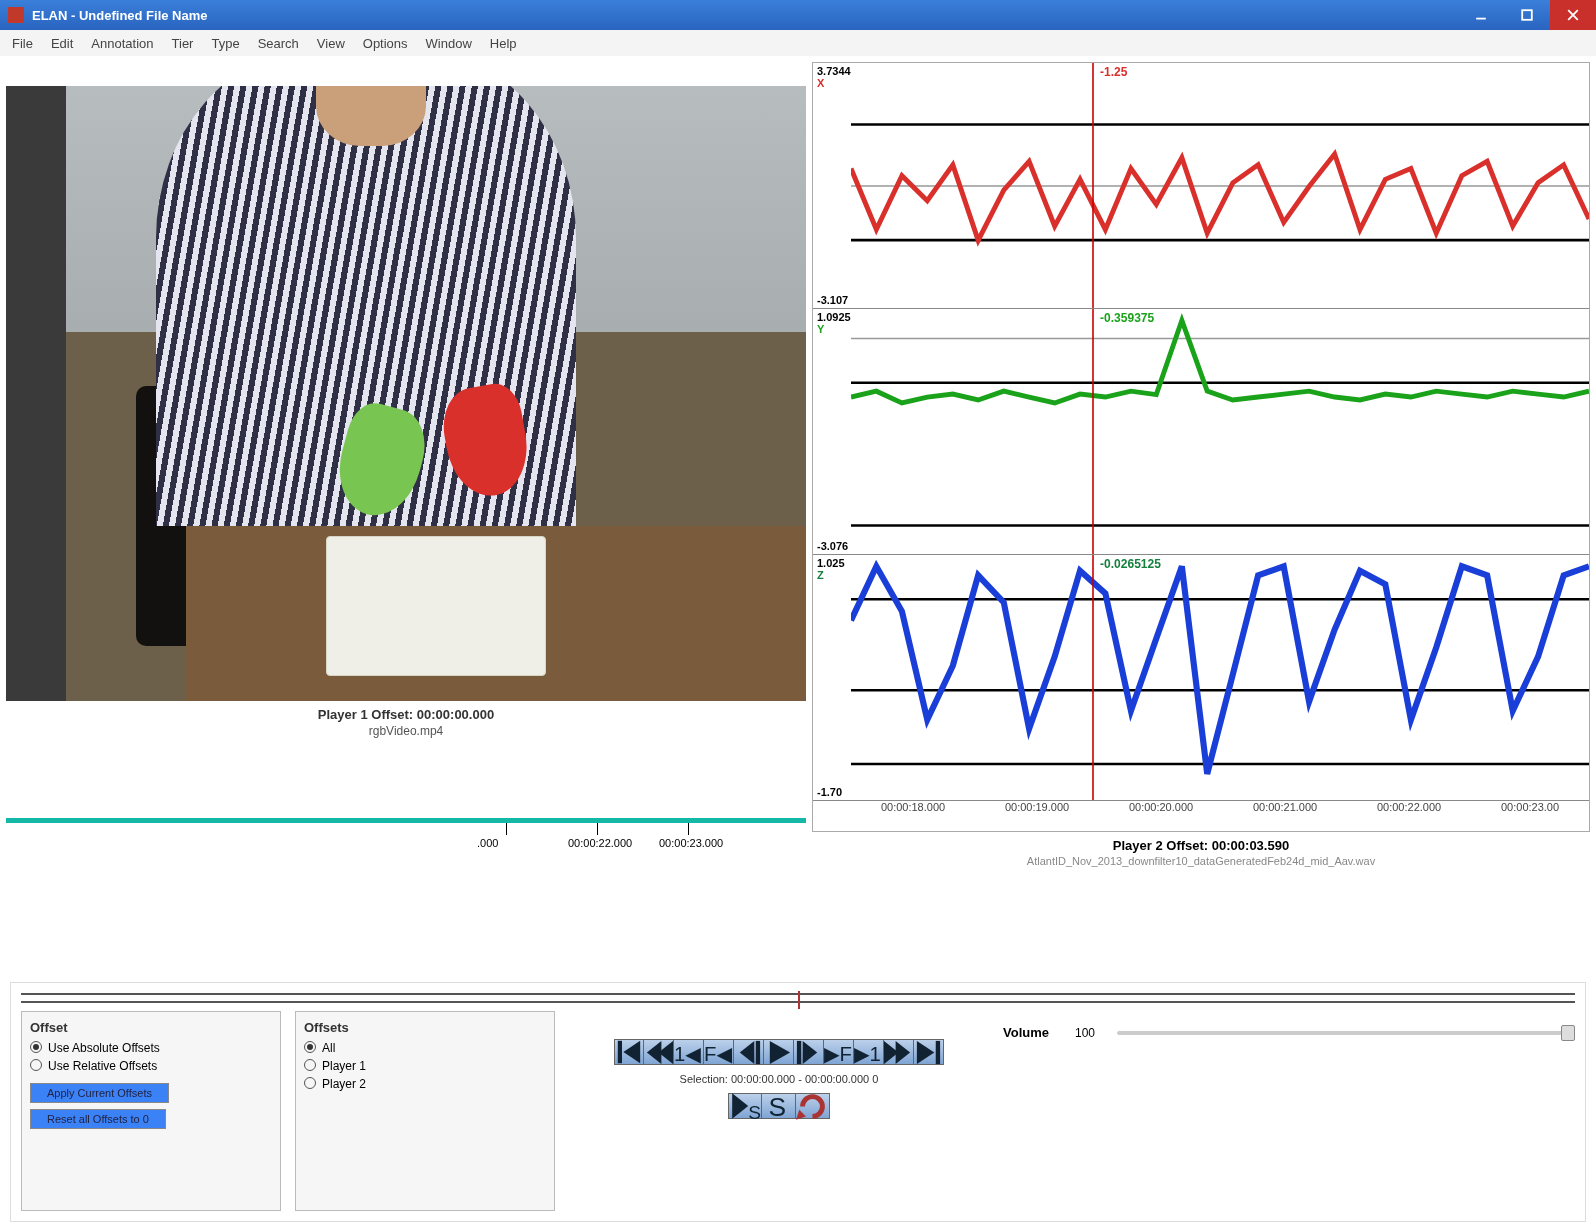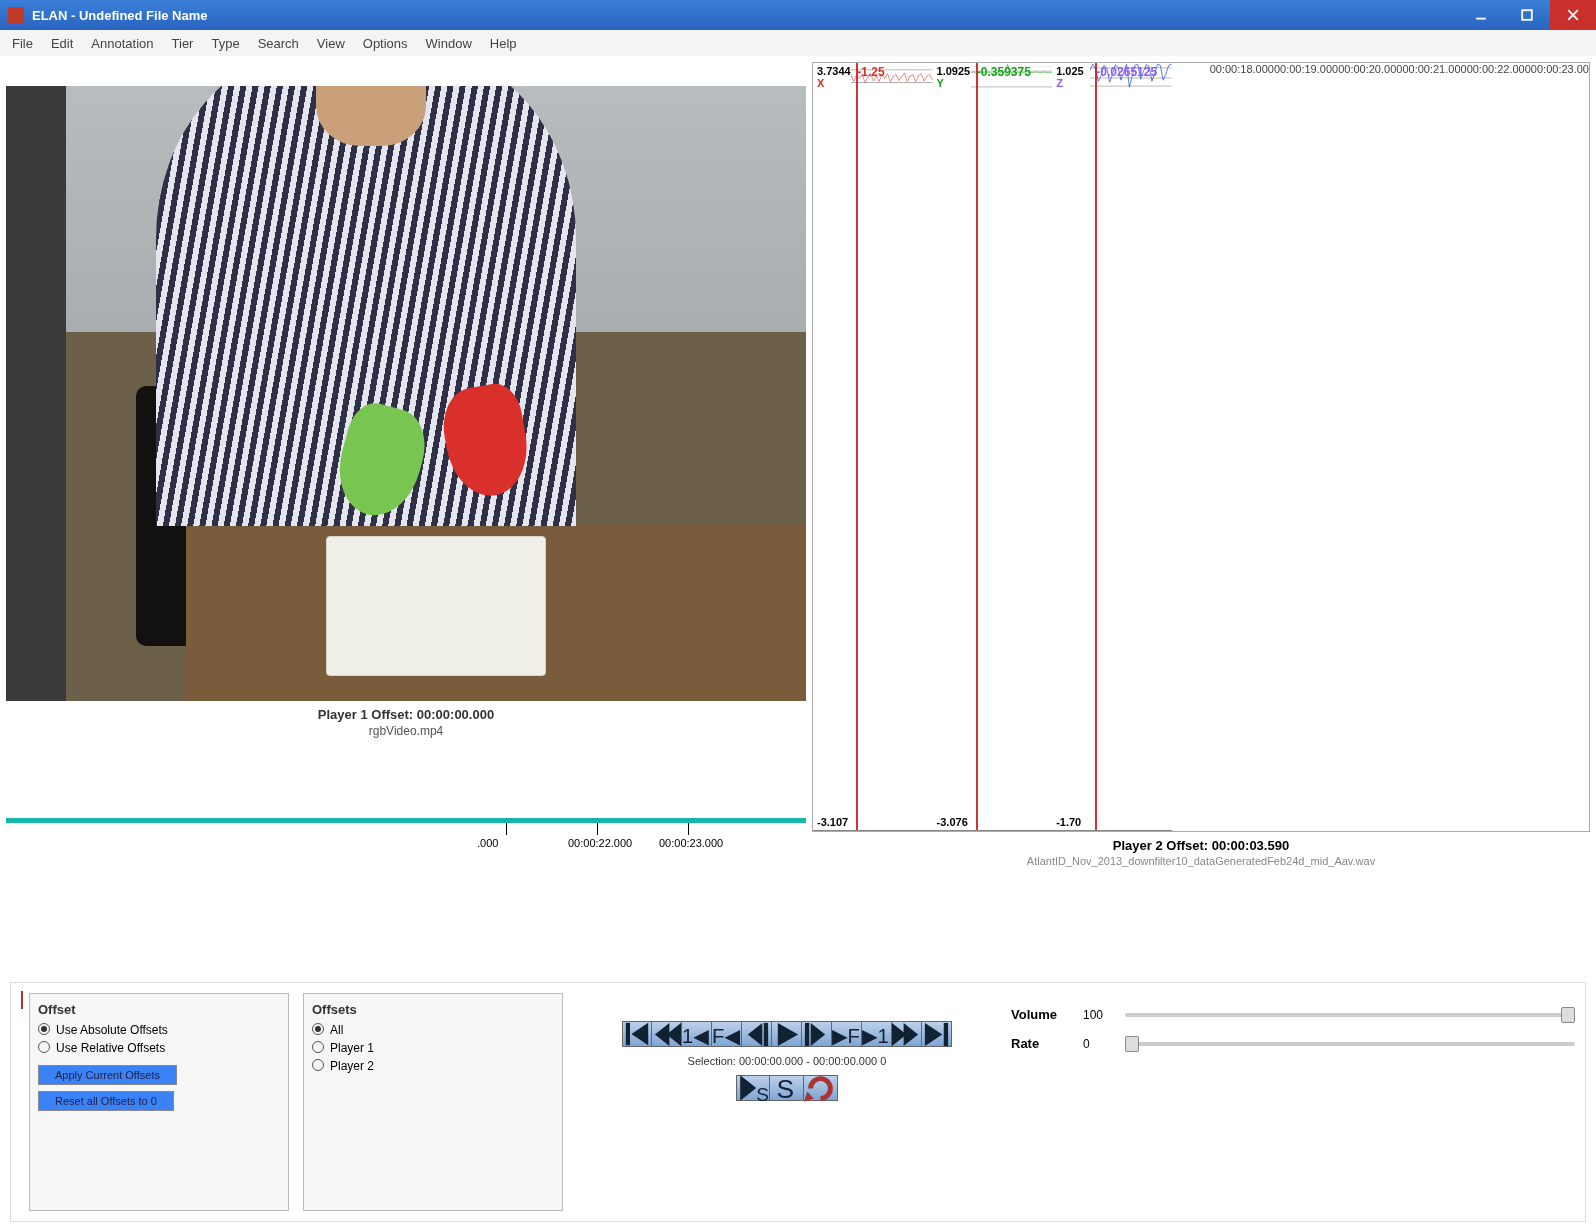--- a/index.html
+++ b/index.html
@@ -18,38 +18,38 @@
   .content { display: flex; padding: 6px; gap: 6px; height: 920px; }
   .left-pane { flex: 0 0 800px; display: flex; flex-direction: column; margin-top: 24px; }
   .video-box { width: 100%; height: 615px; background: #555; position: relative; overflow: hidden; }
   .video-caption { text-align: center; margin-top: 6px; font-size: 13px; font-weight: bold; color:#333;}
   .video-file { text-align: center; font-size: 12px; color:#555; margin-top:2px; }
   .ruler { margin-top: 80px; height: 40px; position: relative; border-top: 5px solid #14b8a6; display: flex; align-items: flex-start; padding-left: 500px; gap: 90px; font-size: 11px; }
   .ruler .tick { border-left: 1px solid #000; height: 12px; position: relative; }
   .ruler .tick span { position: absolute; top: 14px; left: -30px; white-space: nowrap; }
 
   .right-pane { flex: 1; display: flex; flex-direction: column; }
-  .chart-stack { border: 1px solid #aaa; background: #fff; display: flex; flex-direction: row; height: 770px; }
+  .chart-stack { border: 1px solid #aaa; background: #fff; display: flex; flex-direction: column; height: 770px; }
   .chart-row { flex: 1; position: relative; border-bottom: 1px solid #888; }
   .chart-row:last-child { border-bottom: none; }
   .axis-label { position: absolute; left: 4px; font-size: 11px; font-weight: bold;}
   .axis-top { top: 2px; }
   .axis-bot { bottom: 2px; }
   .axis-letter { top: 14px; color: #000; }
   .chart-svg { position: absolute; left: 38px; right: 0; top: 0; bottom: 0; }
   .playhead { position: absolute; top: 0; bottom: 0; left: 36%; width: 2px; background: rgba(200,0,0,.8); z-index: 5;}
   .val-label { position: absolute; top: 2px; left: 37%; font-size: 12px; font-weight: bold; z-index:6;}
   .x.red { color: #d9302c; }
   .y.green { color: #1aa31a; }
-  .z.blue { color: #8b5cf6; }
+  .z.blue { color: #15803d; }
   .time-axis { height: 30px; display: flex; justify-content: space-around; align-items: flex-start; font-size: 11px; color:#444; padding-left:38px;}
   .right-caption { text-align: center; margin-top: 6px; font-size: 13px; font-weight: bold;}
   .right-file { text-align: center; font-size: 11px; color: #888; margin-top:2px;}
 
-  .bottom-panel { margin: 6px 10px 0 10px; padding: 10px; background: #fff; border:1px solid #ddd; height: 240px; display:flex; flex-direction:row; gap:8px;}
+  .bottom-panel { margin: 6px 10px 0 10px; padding: 10px; background: #fff; border:1px solid #ddd; height: 240px; display:flex; flex-direction:column; gap:8px;}
   .timeline-bar { height: 10px; border-bottom: 2px solid #555; border-top:2px solid #555; position: relative; }
   .timeline-cursor { position: absolute; left: 50%; top: -4px; width: 2px; height: 18px; border-left:2px solid #a33; }
   .ctrl-row { display: flex; gap: 14px; flex: 1; }
   .panel { border: 1px solid #bbb; padding: 8px; background: #f6f6f6; }
   .panel-title { font-weight: bold; margin-bottom: 6px; font-size:13px; color:#333;}
   .offset-panel { width: 260px; }
   .player-panel { width: 260px; }
   .transport-panel { flex: 0 0 420px; display: flex; flex-direction: column; align-items: center; gap: 8px; padding-top: 28px;}
   .sliders-panel { flex: 1; }
   .radio-row { display: flex; gap: 6px; margin: 4px 0; font-size:12px;}
@@ -329,22 +329,15 @@
     </div>
 
     <div class="sliders-panel">
       <div class="slider-row">
         <div class="slider-label">Volume</div>
         <div class="slider-val">100</div>
         <div class="slider-track">
             <div class="slider-thumb" style="left:calc(100% - 14px)"></div>
           </div>
       </div>
-      <div class="slider-row">
-        <div class="slider-label">Rate</div>
-        <div class="slider-val">0</div>
-        <div class="slider-track">
-            <div class="slider-thumb" style="left:0"></div>
-          </div>
-      </div>
     </div>
   </div>
 </div>
 
 </body></html>

